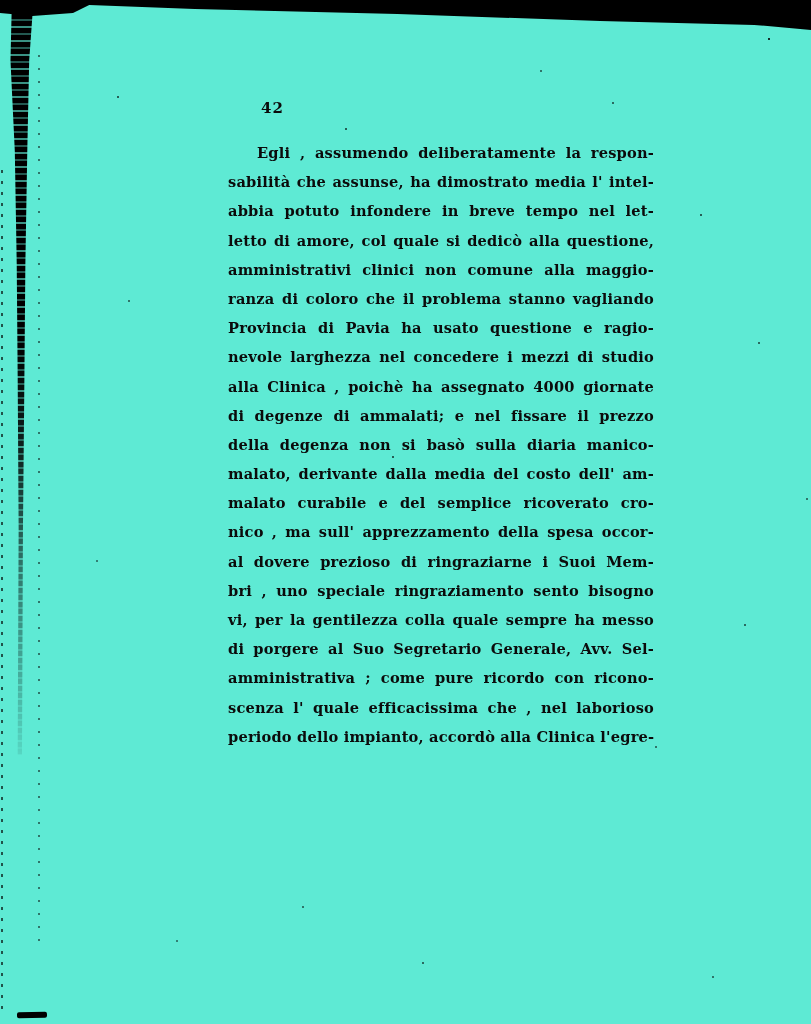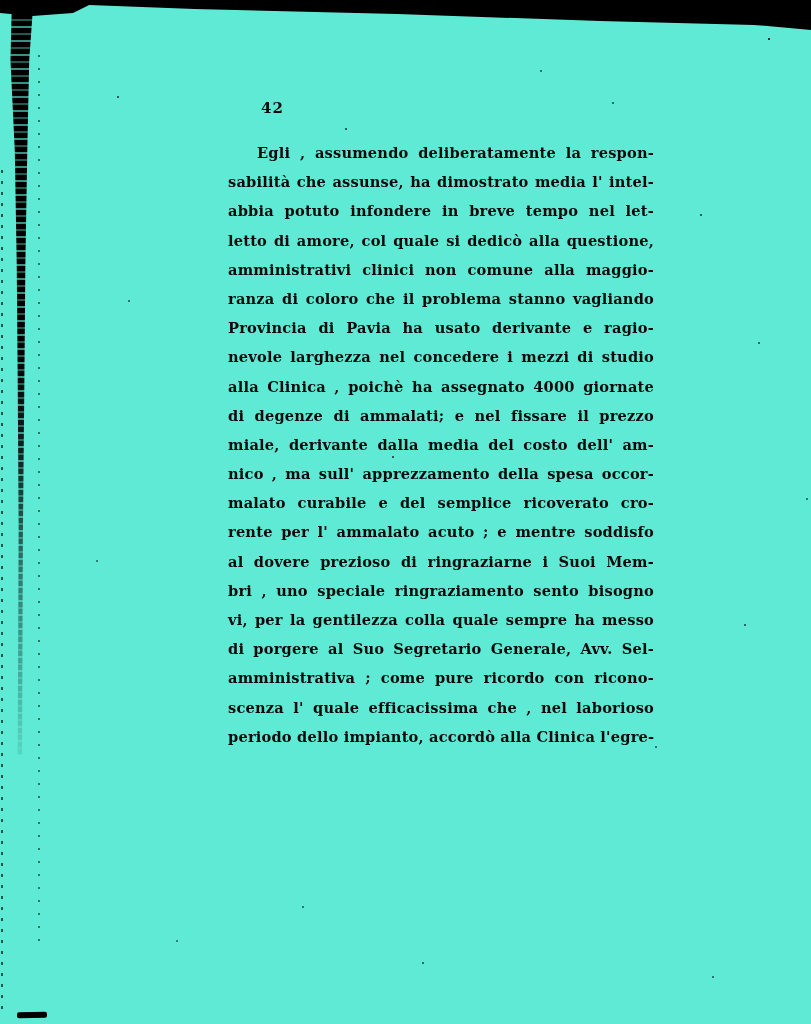--- a/index.html
+++ b/index.html
@@ -135,28 +135,28 @@
 
   <div class="page-number">42</div>
 
   <div class="text-block">
     <div class="text-line indent">Egli , assumendo deliberatamente la respon-</div>
     <div class="text-line">sabilità che assunse, ha dimostrato media l' intel-</div>
     <div class="text-line">abbia potuto infondere in breve tempo nel let-</div>
     <div class="text-line">letto di amore, col quale si dedicò alla questione,</div>
     <div class="text-line">amministrativi clinici non comune alla maggio-</div>
     <div class="text-line">ranza di coloro che il problema stanno vagliando</div>
-    <div class="text-line">Provincia di Pavia ha usato derivante e ragio-</div>
+    <div class="text-line">Provincia di Pavia ha usato questione e ragio-</div>
     <div class="text-line">nevole larghezza nel concedere i mezzi di studio</div>
     <div class="text-line">alla Clinica , poichè ha assegnato 4000 giornate</div>
     <div class="text-line">di degenze di ammalati; e nel fissare il prezzo</div>
-    <div class="text-line">miale, derivante dalla media del costo dell' am-</div>
+    <div class="text-line">della degenza non si basò sulla diaria manico-</div>
+    <div class="text-line">malato, derivante dalla media del costo dell' am-</div>
+    <div class="text-line">malato curabile e del semplice ricoverato cro-</div>
     <div class="text-line">nico , ma sull' apprezzamento della spesa occor-</div>
-    <div class="text-line">malato curabile e del semplice ricoverato cro-</div>
-    <div class="text-line">rente per l' ammalato acuto ; e mentre soddisfo</div>
     <div class="text-line">al dovere prezioso di ringraziarne i Suoi Mem-</div>
     <div class="text-line">bri , uno speciale ringraziamento sento bisogno</div>
     <div class="text-line">vi, per la gentilezza colla quale sempre ha messo</div>
     <div class="text-line">di porgere al Suo Segretario Generale, Avv. Sel-</div>
     <div class="text-line">amministrativa ; come pure ricordo con ricono-</div>
     <div class="text-line">scenza l' quale efficacissima che , nel laborioso</div>
     <div class="text-line">periodo dello impianto, accordò alla Clinica l'egre-</div>
   </div>
 
 </div>

